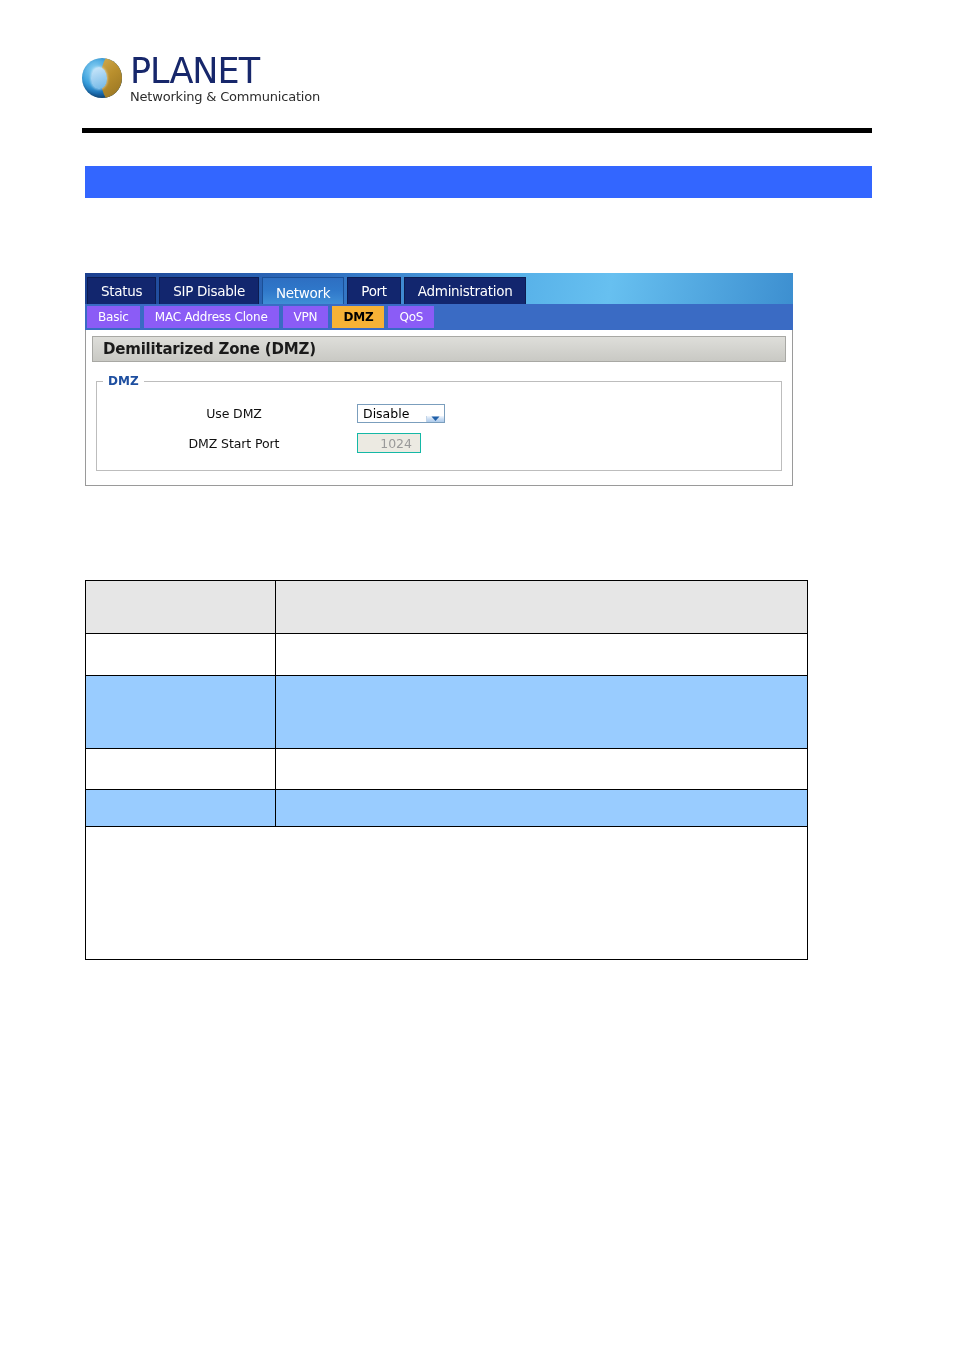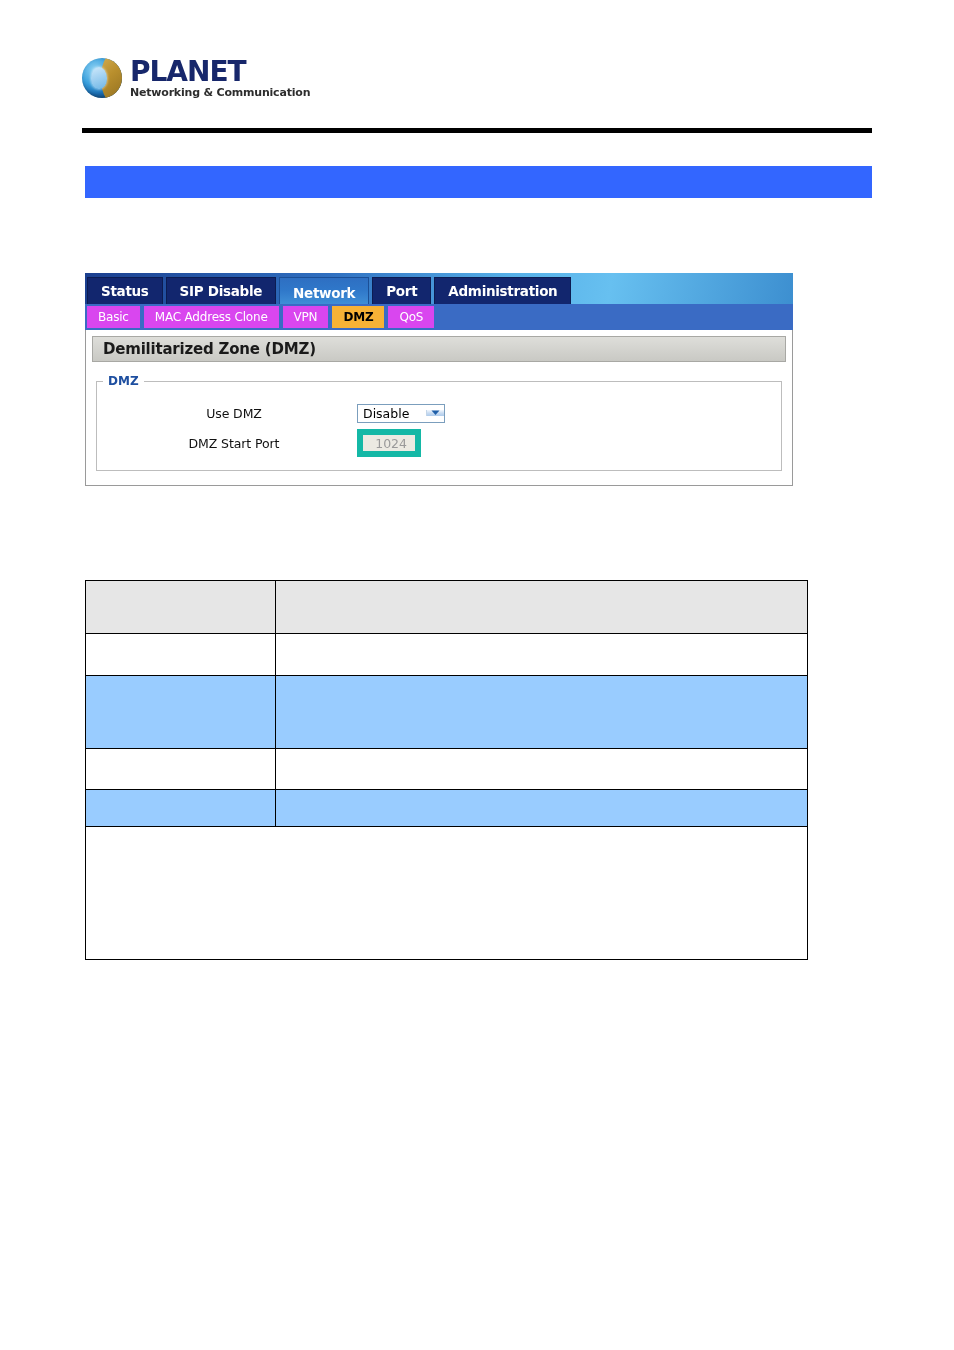--- a/index.html
+++ b/index.html
@@ -57,29 +57,29 @@
     left: 9px;
     top: 9px;
     width: 16px;
     height: 22px;
     border-radius: 50% 50% 45% 45%;
     background: linear-gradient(160deg, #cfe9fb, #6fb6e6);
     box-shadow: 0 0 3px rgba(255,255,255,.8);
   }
   .logo-text { line-height: 1; }
   .logo-word {
-    font-size: 28px;
-    font-weight: bold;
+    font-size: 35px;
+    font-weight: normal;
     color: #17276b;
     letter-spacing: -1px;
     font-family: "DejaVu Sans", sans-serif;
   }
   .logo-tag {
-    font-size: 11px;
-    font-weight: bold;
+    font-size: 13px;
+    font-weight: normal;
     color: #2d2d2d;
     letter-spacing: -0.2px;
     margin-top: 1px;
     font-family: "DejaVu Sans", sans-serif;
   }
   .header-rule {
     position: absolute;
     left: 82px;
     top: 128px;
     width: 790px;
@@ -122,21 +122,21 @@
     box-sizing: border-box;
   }
   .tab-main {
     height: 27px;
     line-height: 27px;
     padding: 0 13px;
     margin-right: 3px;
     background: #12266e;
     color: #ffffff;
     font-size: 13.5px;
-    font-weight: bold;
+    font-weight: normal;
     font-family: "DejaVu Sans", sans-serif;
     letter-spacing: -0.3px;
     border: 1px solid #0c1c52;
     border-bottom: none;
     box-sizing: border-box;
     white-space: nowrap;
   }
   .tab-main.active {
     height: 27px;
     line-height: 31px;
@@ -151,21 +151,21 @@
     display: flex;
     align-items: center;
     padding-left: 2px;
     box-sizing: border-box;
   }
   .tab-sub {
     height: 22px;
     line-height: 22px;
     padding: 0 11px;
     margin-right: 4px;
-    background: #d946ef;
+    background: #8b5cf6;
     color: #ffffff;
     font-size: 12px;
     font-family: "DejaVu Sans", sans-serif;
     letter-spacing: -0.2px;
     box-sizing: border-box;
     white-space: nowrap;
   }
   .tab-sub.active {
     background: #f7b236;
     color: #000000;
@@ -216,21 +216,21 @@
     width: 246px;
     font-size: 12.5px;
     color: #111111;
     font-family: "DejaVu Sans", sans-serif;
     letter-spacing: -0.1px;
     text-align: center;
   }
 
   .xp-select {
     display: inline-flex;
-    align-items: center;
+    align-items: flex-end;
     height: 19px;
     border: 1px solid #7b9ebd;
     background: #ffffff;
     font-size: 12.5px;
     font-family: "DejaVu Sans", sans-serif;
     box-sizing: border-box;
     gap: 10px;
   }
   .xp-select .sel-value {
     padding: 0 7px 0 5px;
@@ -242,22 +242,22 @@
     width: 17px;
     background: linear-gradient(180deg, #f2f7fd 0%, #c9dcf2 50%, #aecbeb 100%);
     border-left: 1px solid #c3d5e8;
     display: flex;
     align-items: center;
     justify-content: center;
   }
   .xp-select .sel-arrow svg { display: block; }
 
   .xp-input {
-    height: 28px;
-    border: 6px solid #14b8a6;
+    height: 20px;
+    border: 1px solid #14b8a6;
     background: #eceae2;
     box-sizing: border-box;
     font-size: 12.5px;
     color: #9a9a9a;
     font-family: "DejaVu Sans", sans-serif;
     line-height: 18px;
     text-align: right;
     padding-right: 8px;
   }
   .xp-input.wide { width: 130px; text-align: left; }

